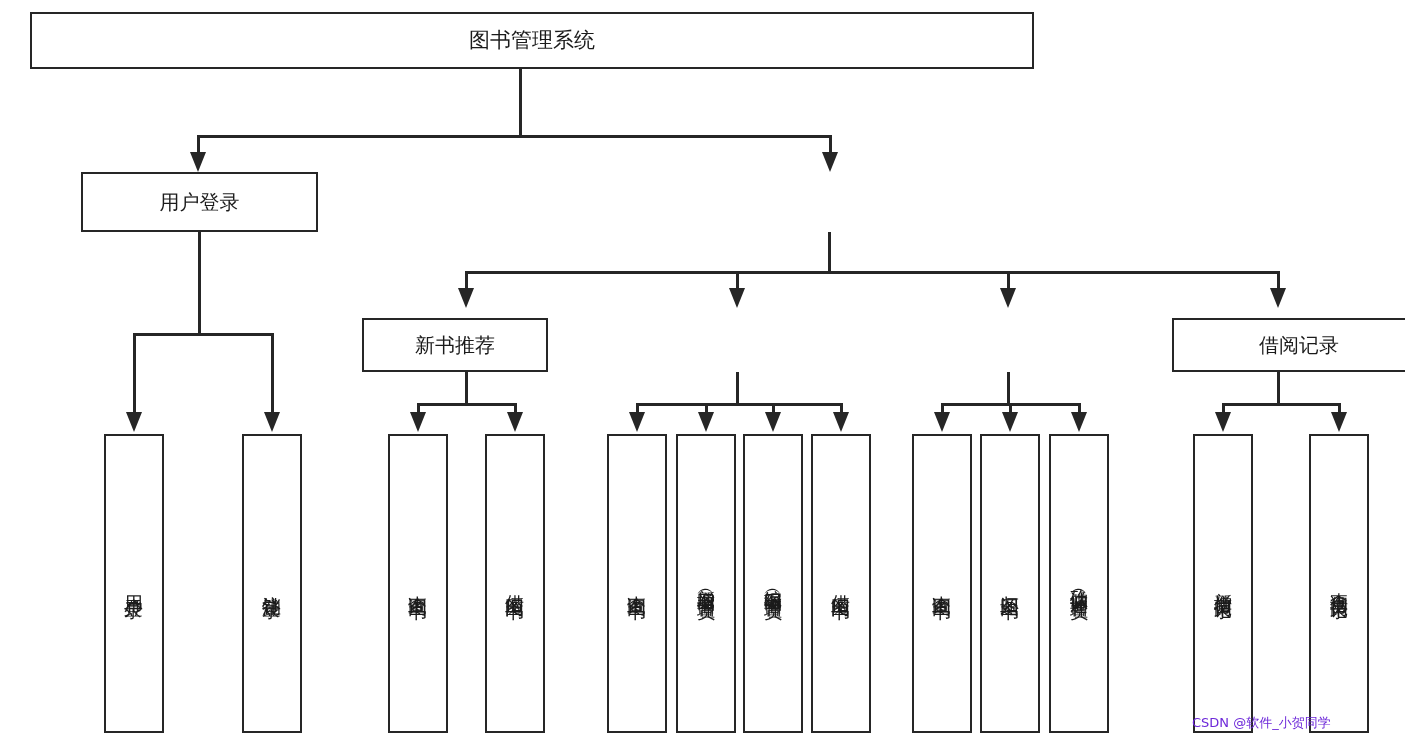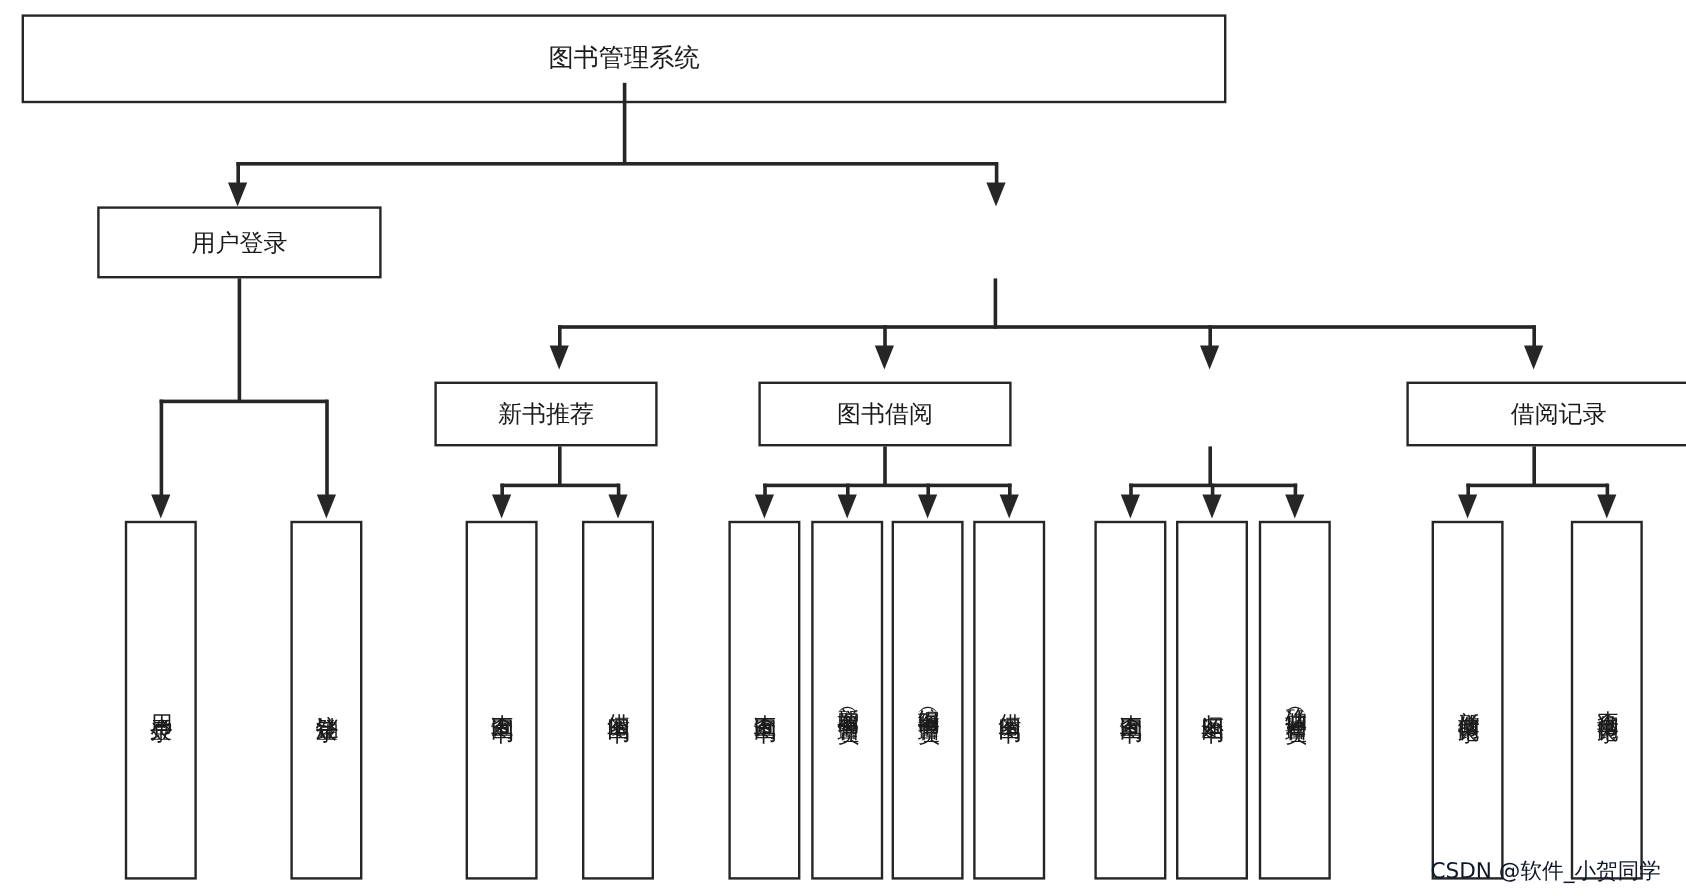--- a/index.html
+++ b/index.html
@@ -63,32 +63,32 @@
   .arrow {
     position: absolute;
     width: 0;
     height: 0;
     border-left: 8px solid transparent;
     border-right: 8px solid transparent;
     border-top: 20px solid #262626;
   }
   .watermark {
     position: absolute;
-    color: #0f172a;
-    font-size: 18px;
+    color: #6d28d9;
+    font-size: 13px;
     white-space: nowrap;
     user-select: none;
   }
 </style>
 </head>
 <body>
 
 <div id="canvas">
 
-  <div class="node lvl1" style="left:18px; top:12px; width:1004px; height:74px;">图书管理系统</div>
+  <div class="node lvl1" style="left:30px; top:12px; width:1004px; height:57px;">图书管理系统</div>
 
   <div class="vline" style="left:519px; top:69px; height:68px;"></div>
 
   <div class="hline" style="left:197px; top:135px; width:634px;"></div>
 
   <div class="vline" style="left:197px; top:135px; height:23px;"></div>
   <div class="arrow" style="left:190px; top:152px;"></div>
 
   <div class="vline" style="left:829px; top:135px; height:23px;"></div>
   <div class="arrow" style="left:822px; top:152px;"></div>
@@ -109,21 +109,20 @@
   <div class="arrow" style="left:458px; top:288px;"></div>
   <div class="vline" style="left:736px; top:271px; height:22px;"></div>
   <div class="arrow" style="left:729px; top:288px;"></div>
   <div class="vline" style="left:1007px; top:271px; height:22px;"></div>
   <div class="arrow" style="left:1000px; top:288px;"></div>
   <div class="vline" style="left:1277px; top:271px; height:22px;"></div>
   <div class="arrow" style="left:1270px; top:288px;"></div>
 
   <div class="node lvl3" style="left:362px; top:318px; width:186px; height:54px;">新书推荐</div>
 
-  <div class="node lvl3" style="left:632px; top:318px; width:211px; height:54px;">图书借阅</div>
 
 
   <div class="node lvl3" style="left:1172px; top:318px; width:254px; height:54px;">借阅记录</div>
 
   <div class="vline" style="left:465px; top:372px; height:33px;"></div>
   <div class="hline" style="left:417px; top:403px; width:99px;"></div>
   <div class="vline" style="left:417px; top:403px; height:14px;"></div>
   <div class="arrow" style="left:410px; top:412px;"></div>
   <div class="vline" style="left:514px; top:403px; height:14px;"></div>
   <div class="arrow" style="left:507px; top:412px;"></div>

